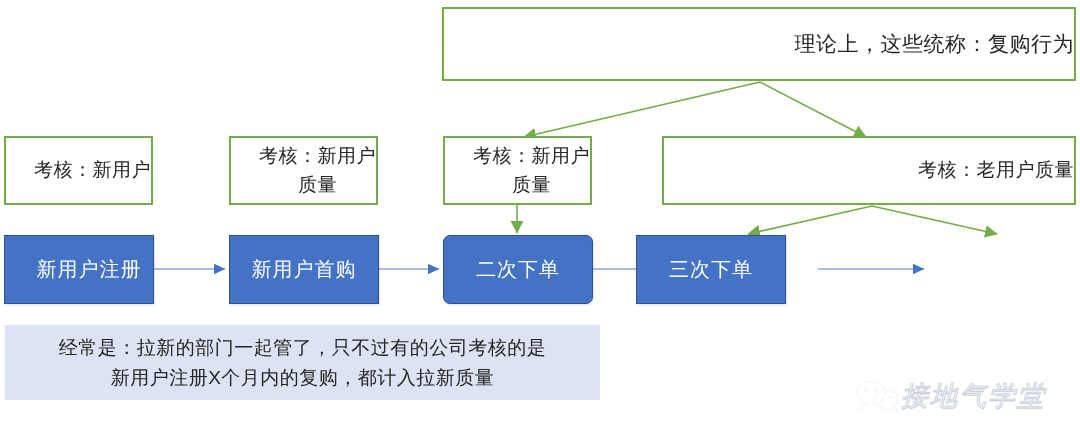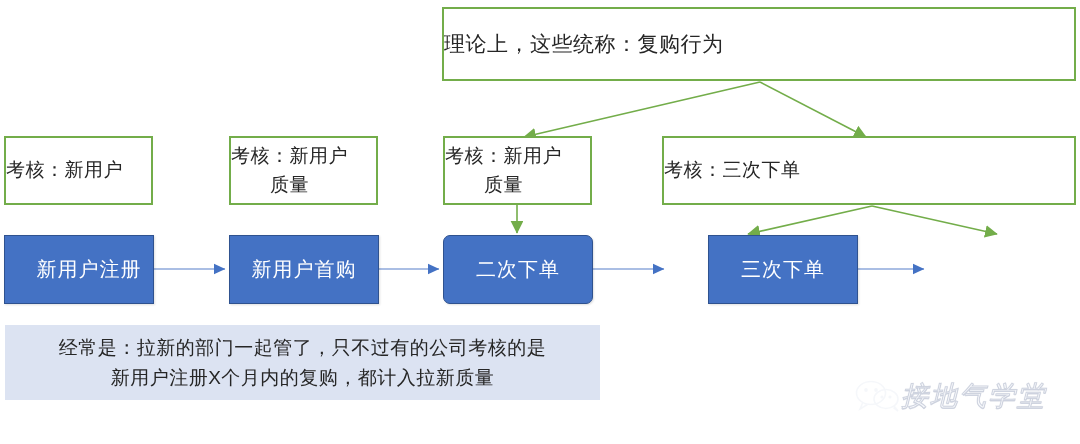--- a/index.html
+++ b/index.html
@@ -19,21 +19,21 @@
   }
   .abs { position: absolute; }
 
   
   .green-box {
     box-sizing: border-box;
     border: 2px solid #73AD4A;
     background: #ffffff;
     display: flex;
     align-items: center;
-    justify-content: flex-start;
+    justify-content: flex-end;
     text-align: center;
     color: #262626;
     font-size: 19px;
     line-height: 1.5;
     letter-spacing: 0.5px;
   }
   .green-box.big { font-size: 21px; }
 
   
   .blue-box {
@@ -139,36 +139,36 @@
   </div>
 
   <div class="abs green-box" style="left:443px; top:136px; width:149px; height:69px;">
     <div>
       <div>考核：新用户</div>
       <div>质量</div>
     </div>
   </div>
 
   <div class="abs green-box" style="left:662px; top:136px; width:414px; height:69px;">
-    <span>考核：三次下单</span>
+    <span>考核：老用户质量</span>
   </div>
 
   <div class="abs blue-box" style="left:4px; top:235px; width:150px; height:69px;padding-left:20px;">
     <span>新用户注册</span>
   </div>
 
   <div class="abs blue-box" style="left:229px; top:235px; width:150px; height:69px;text-align:center;">
     <span>新用户首购</span>
   </div>
 
   <div class="abs blue-box" style="left:443px; top:235px; width:150px; height:69px;border-radius:7px;">
     <span>二次下单</span>
   </div>
 
-  <div class="abs blue-box" style="left:708px; top:235px; width:150px; height:69px;">
+  <div class="abs blue-box" style="left:636px; top:235px; width:150px; height:69px;">
     <span>三次下单</span>
   </div>
 
 
   <div class="abs note-box" style="left:5px; top:325px; width:595px; height:75px;align-items:center;">
     <div>
       <div>经常是：拉新的部门一起管了，只不过有的公司考核的是</div>
       <div>新用户注册X个月内的复购，都计入拉新质量</div>
     </div>
   </div>

